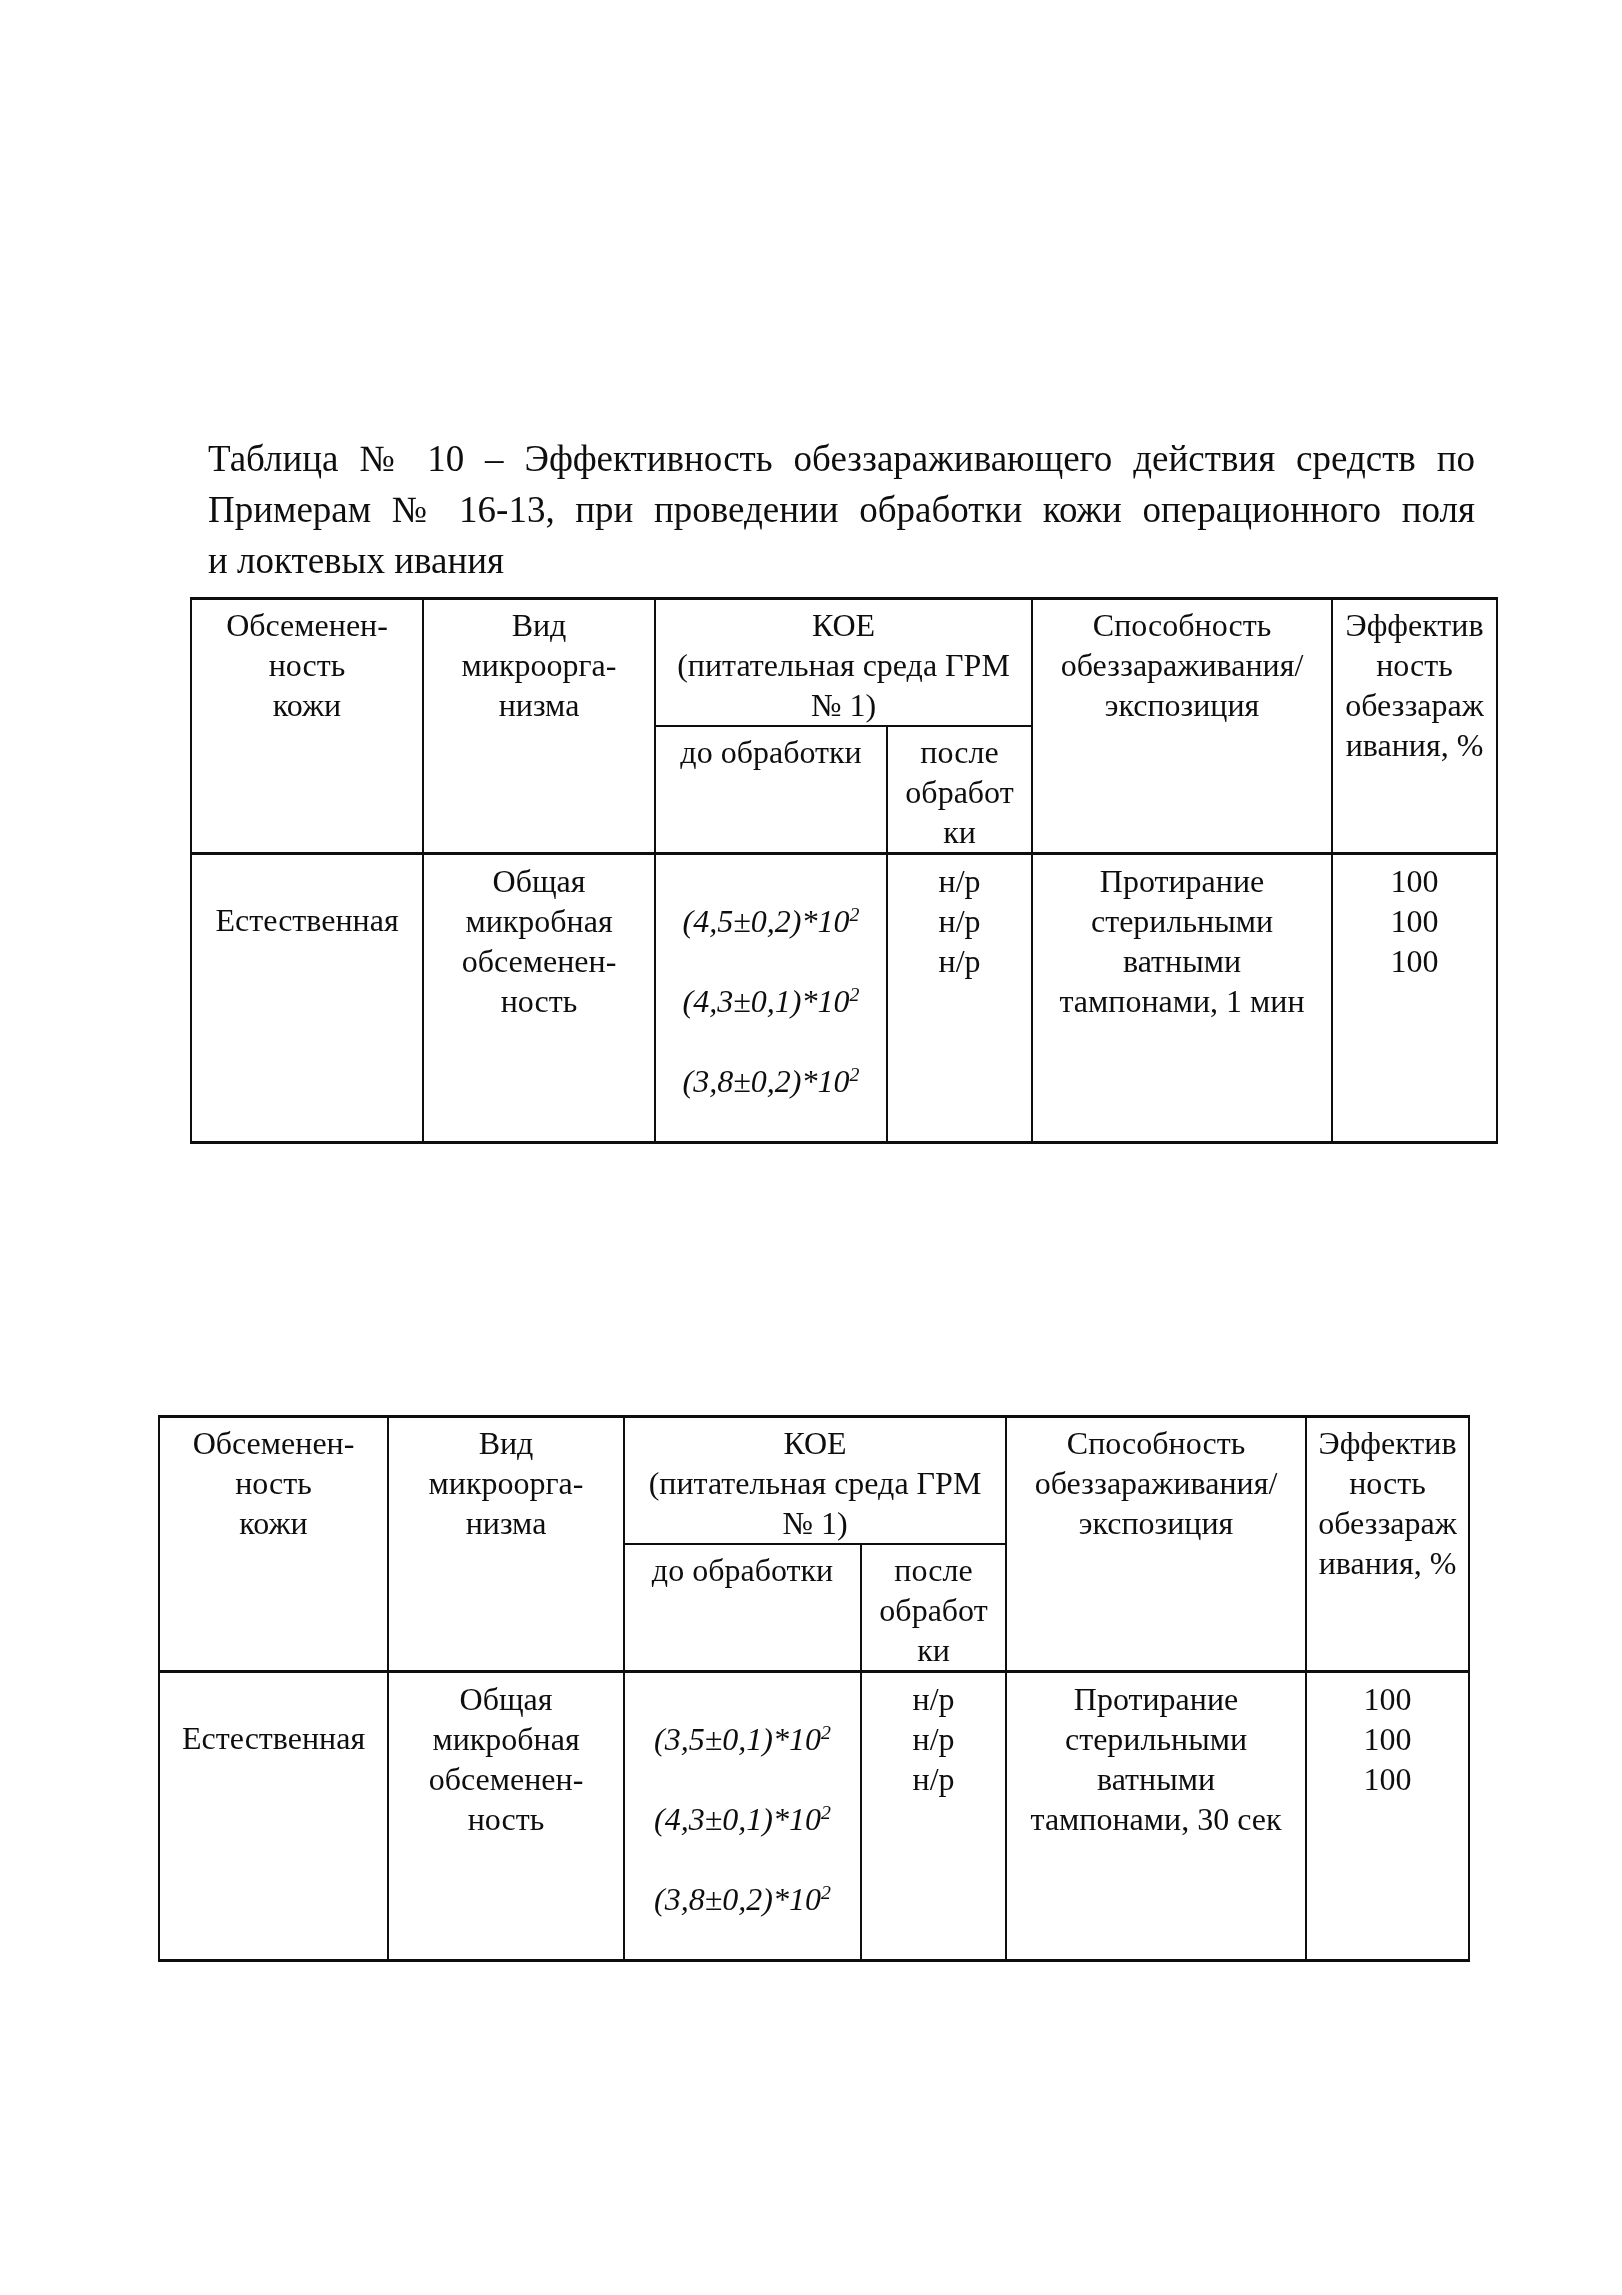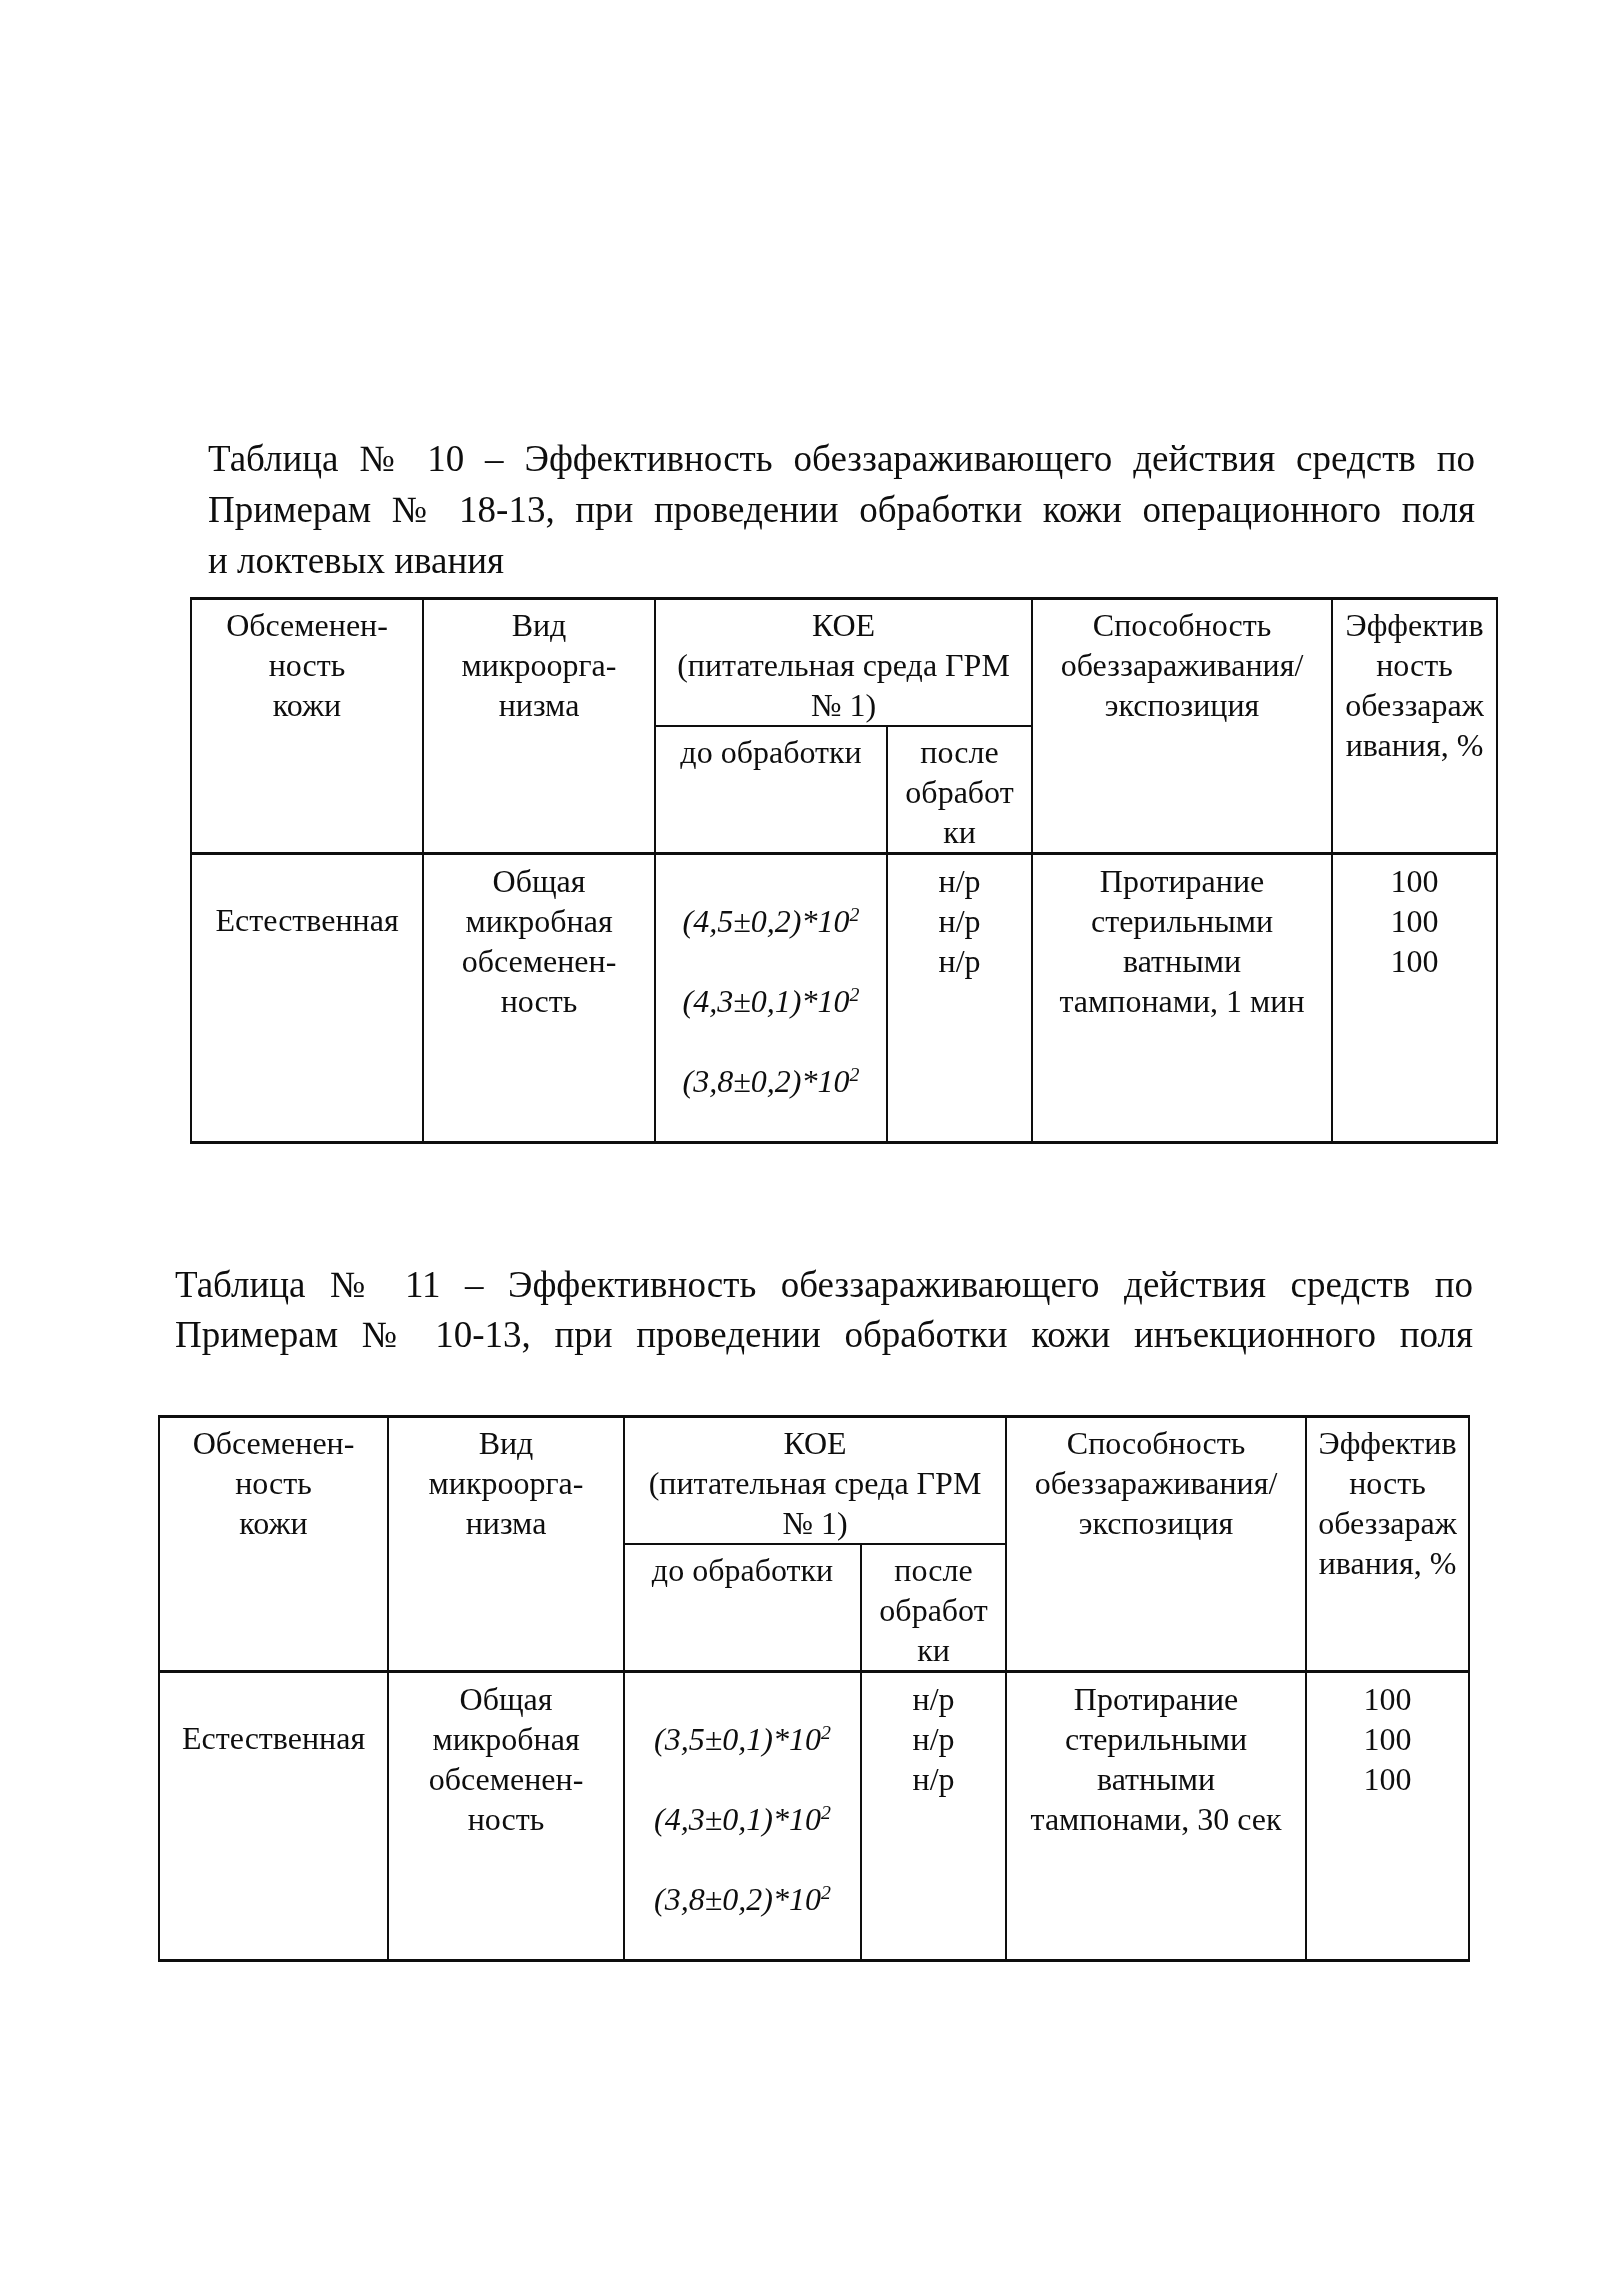--- a/index.html
+++ b/index.html
@@ -62,21 +62,21 @@
     vertical-align:0.55em;
   }
 </style>
 </head>
 <body>
 
 <div class="page">
 
   <div class="title" id="title10">
     <div class="line jline">Таблица № 10 – Эффективность обеззараживающего действия средств по</div>
-    <div class="line jline">Примерам № 18-13, при проведении обработки кожи операционного поля</div>
+    <div class="line jline">Примерам № 16-13, при проведении обработки кожи операционного поля</div>
     <div class="line">и локтевых ивания</div>
   </div>
 
   <table class="dtable" id="table10">
     <colgroup>
       <col style="width:232px">
         <col style="width:232px">
         <col style="width:232px">
       <col style="width:145px">
         <col style="width:300px">
@@ -125,24 +125,20 @@
 стерильными
 ватными
 тампонами, 1 мин</td>
         <td>100
 100
 100</td>
       </tr>
     </tbody>
   </table>
 
-  <div class="title" id="title11">
-    <div class="line jline">Таблица № 11 – Эффективность обеззараживающего действия средств по</div>
-    <div class="line jline">Примерам № 10-13, при проведении обработки кожи инъекционного поля</div>
-  </div>
 
   <table class="dtable" id="table11">
     <colgroup>
       <col style="width:229px">
         <col style="width:236px">
         <col style="width:237px">
       <col style="width:145px">
         <col style="width:300px">
         <col style="width:163px">
     </colgroup>

